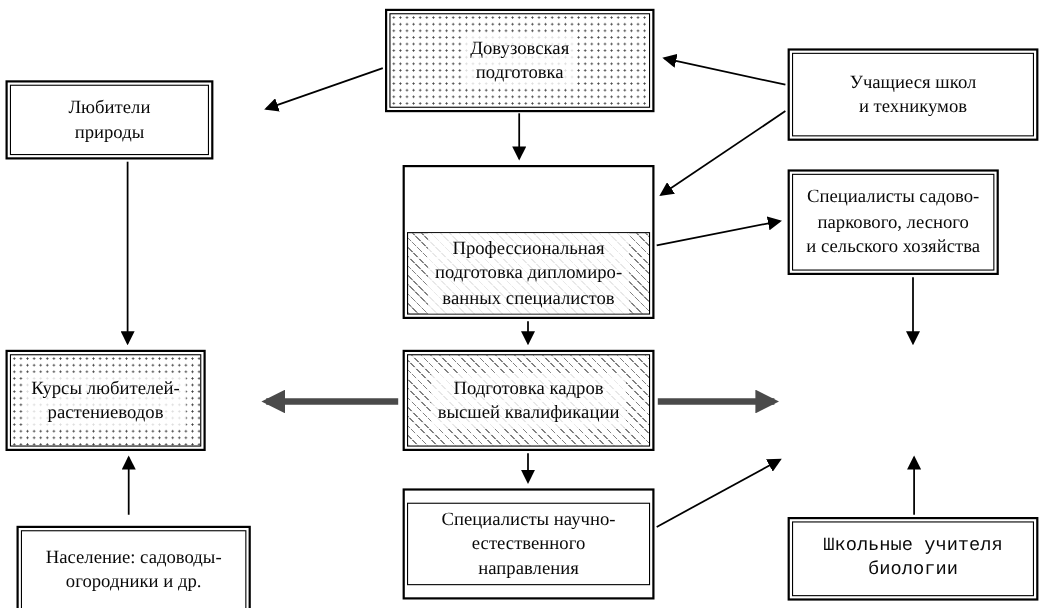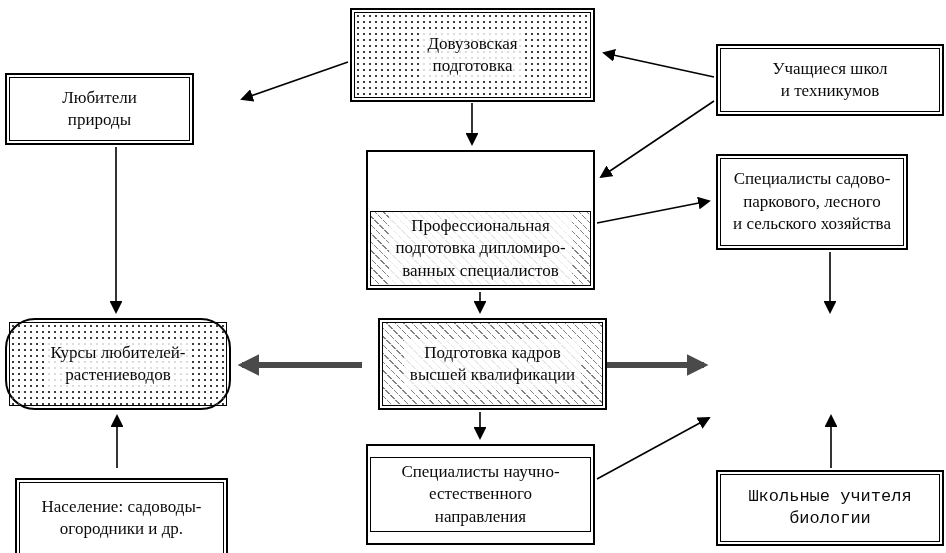--- a/index.html
+++ b/index.html
@@ -88,21 +88,21 @@
     <line x1="831" y1="468" x2="831" y2="416" marker-end="url(#arrow)"></line>
   </svg>
 
   <div class="box fill-dots" style="left:350px; top:8px; width:245px; height:94px;">
     <div class="inner">
       <span class="label">Довузовская
 подготовка</span>
     </div>
   </div>
 
-  <div class="box" style="left:716px; top:44px; width:228px; height:72px;">
+  <div class="box" style="left:716px; top:44px; width:228px; height:84px;">
     <div class="inner">
       <span class="label">Учащиеся школ
 и техникумов</span>
     </div>
   </div>
 
   <div class="box" style="left:5px; top:73px; width:189px; height:72px;">
     <div class="inner">
       <span class="label">Любители
 природы</span>
@@ -118,28 +118,28 @@
   </div>
 
   <div class="box" style="left:716px; top:154px; width:192px; height:96px;">
     <div class="inner">
       <span class="label">Специалисты садово-
 паркового, лесного
 и сельского хозяйства</span>
     </div>
   </div>
 
-  <div class="box fill-dots" style="left:5px; top:318px; width:226px; height:92px;border-radius:30px;">
+  <div class="box fill-dots" style="left:5px; top:318px; width:182px; height:92px;">
     <div class="inner">
       <span class="label">Курсы любителей-
 растениеводов</span>
     </div>
   </div>
 
-  <div class="box fill-hatch" style="left:366px; top:318px; width:229px; height:92px;margin-left:12px;">
+  <div class="box fill-hatch" style="left:366px; top:318px; width:229px; height:92px;">
     <div class="inner">
       <span class="label">Подготовка кадров
 высшей квалификации</span>
     </div>
   </div>
 
 
   <div class="box" style="left:5px; top:478px; width:213px; height:80px;margin-left:10px;">
     <div class="inner">
       <span class="label">Население: садоводы-

